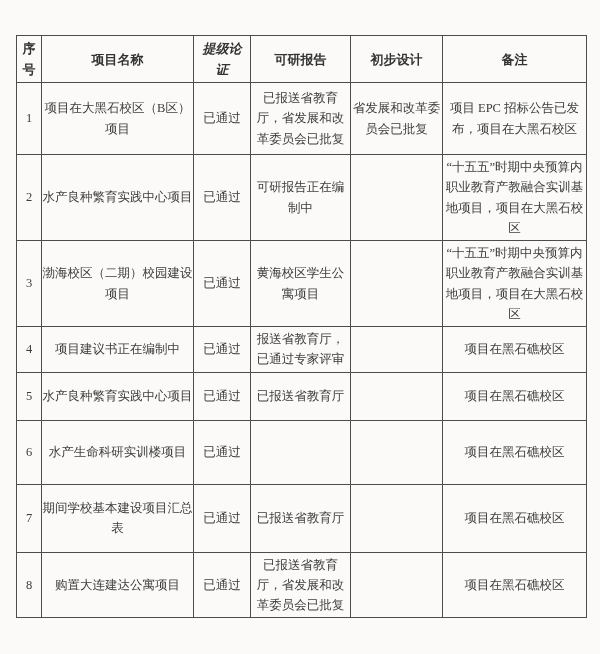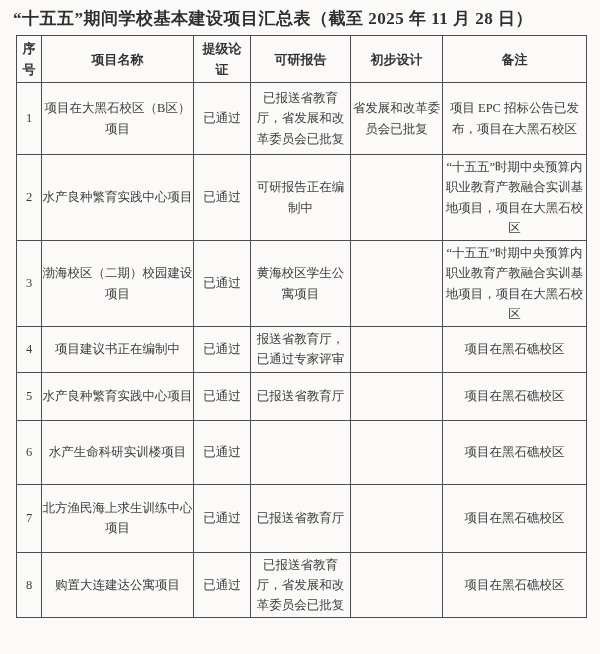--- a/index.html
+++ b/index.html
@@ -49,38 +49,37 @@
     font-size: 13px;
     color: #333333;
     padding: 2px 3px;
   }
   col.c-no   { width: 25px; }
   col.c-name { width: 152px; }
   col.c-tiji { width: 57px; }
   col.c-keyan{ width: 100px; }
   col.c-chubu{ width: 92px; }
   col.c-beizhu{ width: 144px; }
-  th.h-tiji { padding: 2px 11px; }
+  th.h-tiji { padding: 2px 11px; font-style: italic; }
   td.cell-beizhu { padding: 2px 8px; }
   tr.h-hdr { height: 44px; }
   tr.r1 { height: 72px; }
   tr.r2 { height: 82px; }
   tr.r3 { height: 82px; }
   tr.r4 { height: 40px; }
   tr.r5 { height: 48px; }
   tr.r6 { height: 64px; }
   tr.r7 { height: 68px; }
   tr.r8 { height: 64px; }
 </style>
 </head>
 <body>
 
 <div class="page">
 
-  <div class="doc-title">“十五五”期间学校基本建设项目汇总表（截至 2025 年 11 月 28 日）</div>
 
   <table class="summary">
     <colgroup>
       <col class="c-no">
         <col class="c-name">
         <col class="c-tiji">
       <col class="c-keyan">
         <col class="c-chubu">
         <col class="c-beizhu">
     </colgroup>
@@ -138,21 +137,21 @@
       <tr class="r6">
         <td>6</td>
         <td>水产生命科研实训楼项目</td>
         <td>已通过</td>
         <td></td>
         <td></td>
         <td class="cell-beizhu">项目在黑石礁校区</td>
       </tr>
       <tr class="r7">
         <td>7</td>
-        <td>北方渔民海上求生训练中心项目</td>
+        <td>期间学校基本建设项目汇总表</td>
         <td>已通过</td>
         <td>已报送省教育厅</td>
         <td></td>
         <td class="cell-beizhu">项目在黑石礁校区</td>
       </tr>
       <tr class="r8">
         <td>8</td>
         <td>购置大连建达公寓项目</td>
         <td>已通过</td>
         <td>已报送省教育厅，省发展和改革委员会已批复</td>

